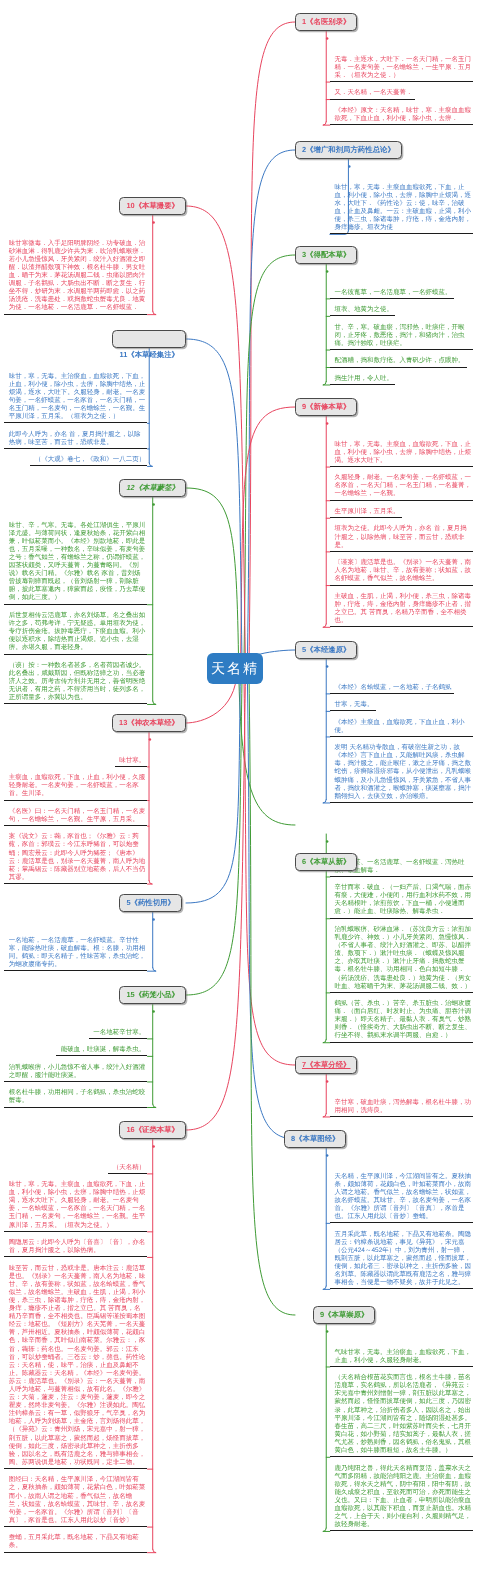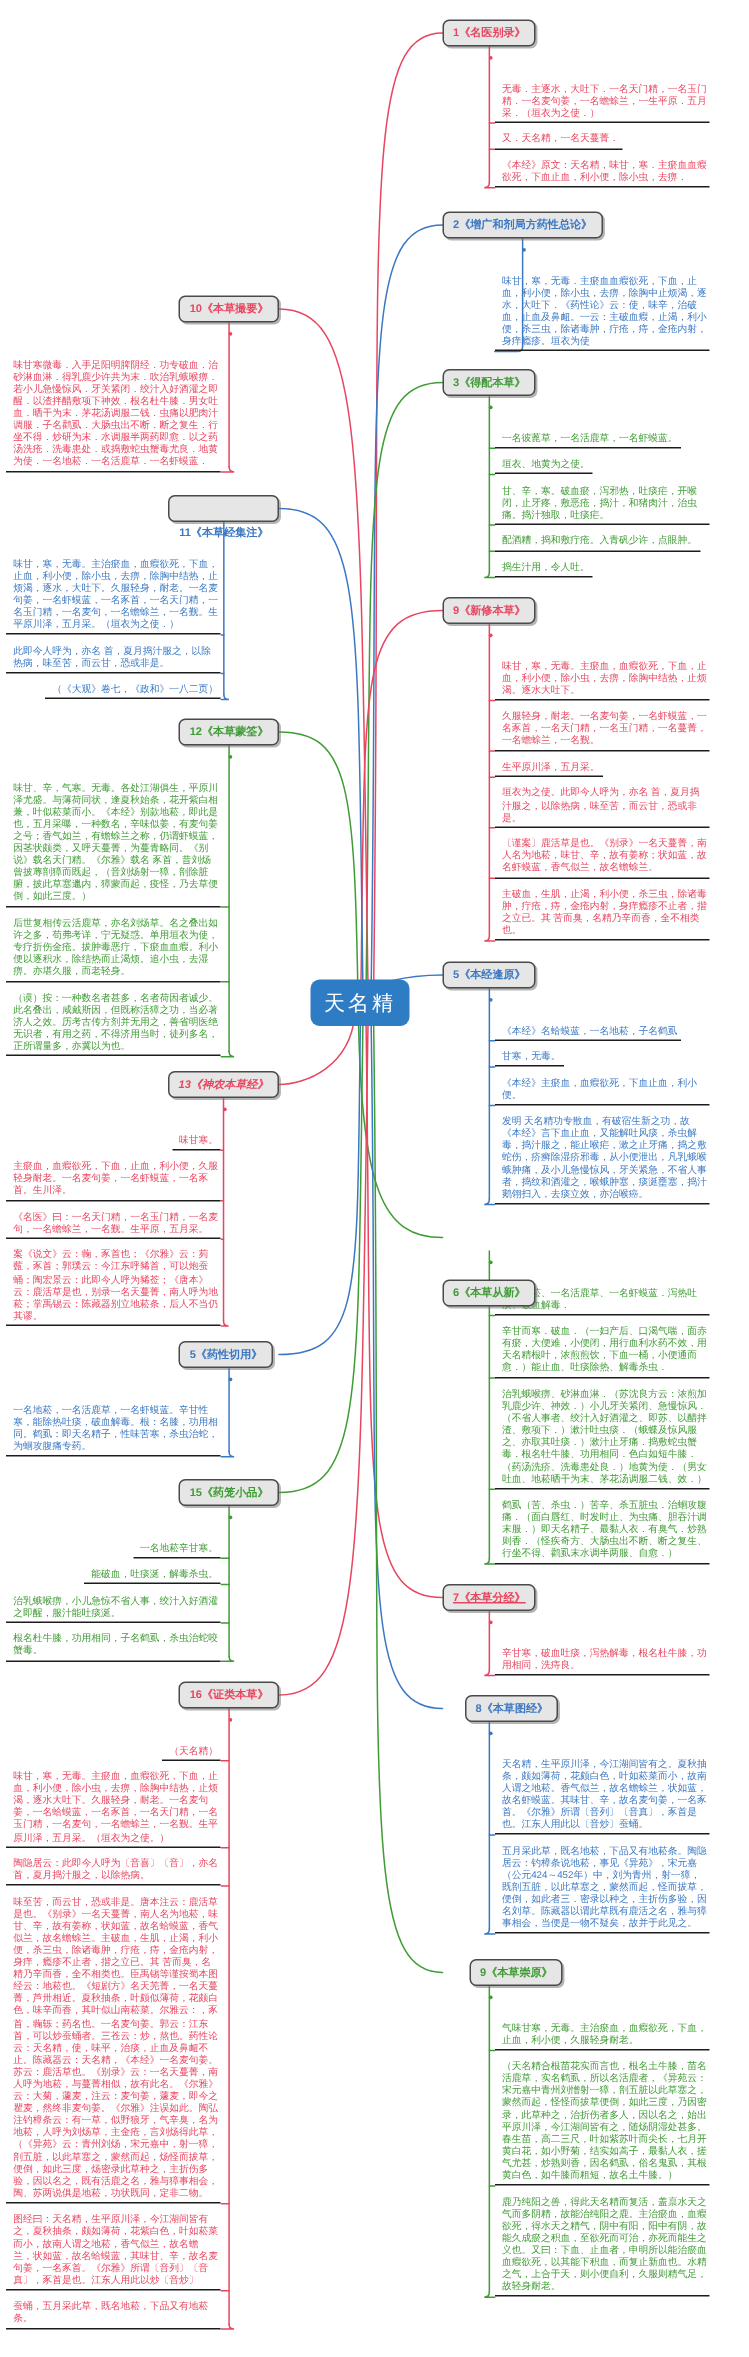--- a/index.html
+++ b/index.html
@@ -123,21 +123,21 @@
       <path d="M245.55,670 C239.57000000000002,1038 244,1130 186,1130" stroke="#e8455f" stroke-width="1" fill="none" stroke-linecap="round" class="branch"></path>
       <circle cx="153.6109375" cy="1146.5" r="1.25" fill="#e8455f"></circle>
       <path d="M152.7109375,1139 L152.7109375,1549.2625" stroke="#e8455f" stroke-width="1" fill="none" stroke-linecap="round" class="spine"></path>
       <path d="M152.7109375,1549.2625 Q152.7109375,1552.6625000000001 156.1109375,1552.6625000000001 L147.5,1552.6625000000001" stroke="#e8455f" stroke-width="1" fill="none" stroke-linecap="round" class="elbow"></path>
       <path d="M152.7109375,1173.88125 L147.5,1173.88125" stroke="#e8455f" stroke-width="1" fill="none" stroke-linecap="round" class="elbow"></path>
       <path d="M152.7109375,1231.83125 L147.5,1231.83125" stroke="#e8455f" stroke-width="1" fill="none" stroke-linecap="round" class="elbow"></path>
       <path d="M152.7109375,1257.40625 L147.5,1257.40625" stroke="#e8455f" stroke-width="1" fill="none" stroke-linecap="round" class="elbow"></path>
       <path d="M152.7109375,1469.1375 L147.5,1469.1375" stroke="#e8455f" stroke-width="1" fill="none" stroke-linecap="round" class="elbow"></path>
       <path d="M152.7109375,1527.0875 L147.5,1527.0875" stroke="#e8455f" stroke-width="1" fill="none" stroke-linecap="round" class="elbow"></path>
     </svg>
-  <div class="central-node" style="left: 207px; top: 653px; width: 66px; height: 31px;">
+  <div class="central-node" style="left: 207px; top: 653px; width: 56px; height: 31px;">
     <span>天名精</span>
   </div>
 <div class="topic-node" style="top: 13px; left: 295px;">
       <span style="color: rgb(232, 69, 95);">1《名医别录》</span>
     </div>
     <div class="topic-node" style="top: 141px; left: 295px;">
       <span style="color: rgb(59, 120, 195);">2《增广和剂局方药性总论》</span>
     </div>
     <div class="topic-node" style="top: 246px; left: 295px;">
       <span style="color: rgb(63, 155, 53);">3《得配本草》</span>
@@ -147,37 +147,37 @@
     </div>
     <div class="topic-node" style="top: 641px; left: 295px;">
       <span style="color: rgb(59, 120, 195);">5《本经逢原》</span>
     </div>
     <div class="topic-node" style="top: 816px; left: 295px; margin-top: 37px;">
       <span style="color: rgb(63, 155, 53);">6《本草从新》</span>
     </div>
     <div class="topic-node" style="top: 1056px; left: 295px;">
       <span style="color: rgb(232, 69, 95); text-decoration: underline;">7《本草分经》</span>
     </div>
-    <div class="topic-node" style="top: 1130px; left: 310px;">
+    <div class="topic-node" style="top: 1130px; left: 284px;">
       <span style="color: rgb(59, 120, 195);">8《本草图经》</span>
     </div>
     <div class="topic-node" style="top: 1306px; left: 313px;">
       <span style="color: rgb(63, 155, 53);">9《本草崇原》</span>
     </div>
     <div class="topic-node" style="top: 197px; left: 119.422px;">
       <span style="color: rgb(232, 69, 95);">10《本草撮要》</span>
     </div>
     <div class="topic-node" style="top: 330px; left: 112.453px;">
       <span style="color: rgb(59, 120, 195); margin-top: 32px;">11《本草经集注》</span>
     </div>
     <div class="topic-node" style="top: 479px; left: 119.422px;">
-      <span style="color: rgb(63, 155, 53);">12《本草蒙筌》</span>
+      <span style="color: rgb(63, 155, 53); font-style: italic;">12《本草蒙筌》</span>
     </div>
     <div class="topic-node" style="top: 714px; left: 112.031px;">
-      <span style="color: rgb(232, 69, 95); font-style: italic;">13《神农本草经》</span>
+      <span style="color: rgb(232, 69, 95);">13《神农本草经》</span>
     </div>
     <div class="topic-node" style="top: 894px; left: 119.422px;">
       <span style="color: rgb(59, 120, 195);">5《药性切用》</span>
     </div>
     <div class="topic-node" style="top: 986px; left: 119.422px;">
       <span style="color: rgb(63, 155, 53);">15《药笼小品》</span>
     </div>
     <div class="topic-node" style="top: 1121px; left: 119.422px;">
       <span style="color: rgb(232, 69, 95);">16《证类本草》</span>
     </div>

